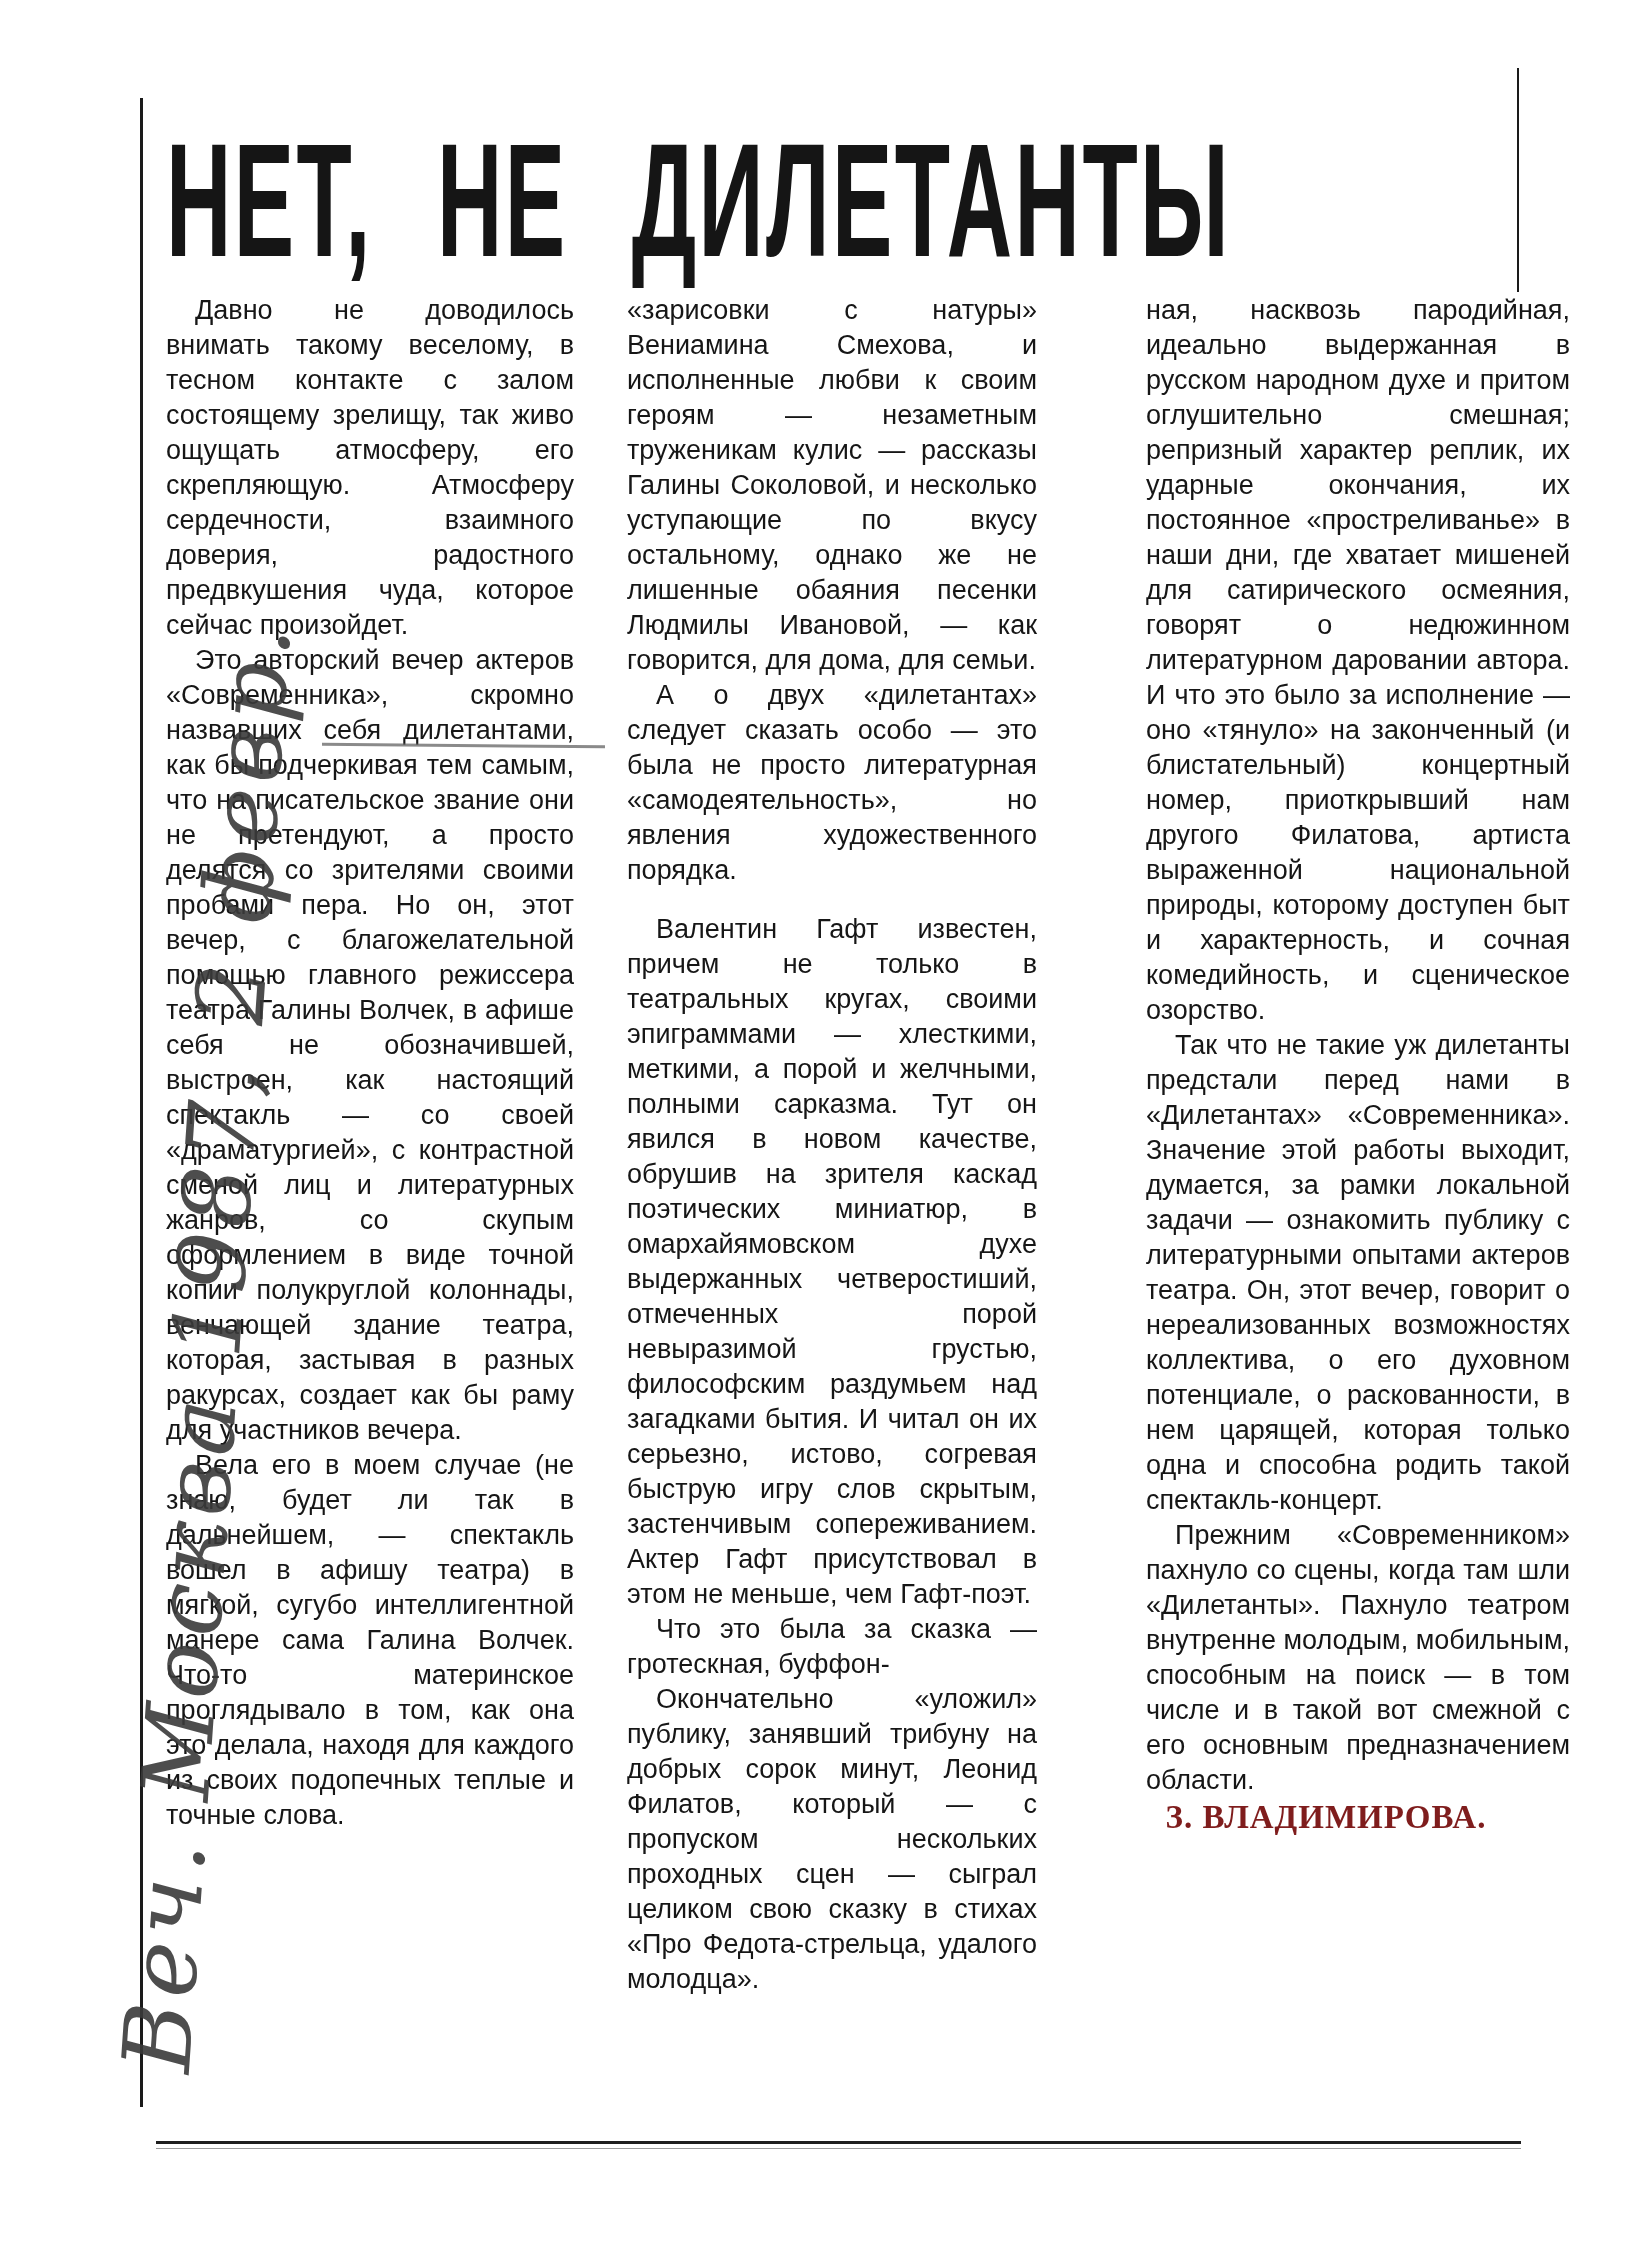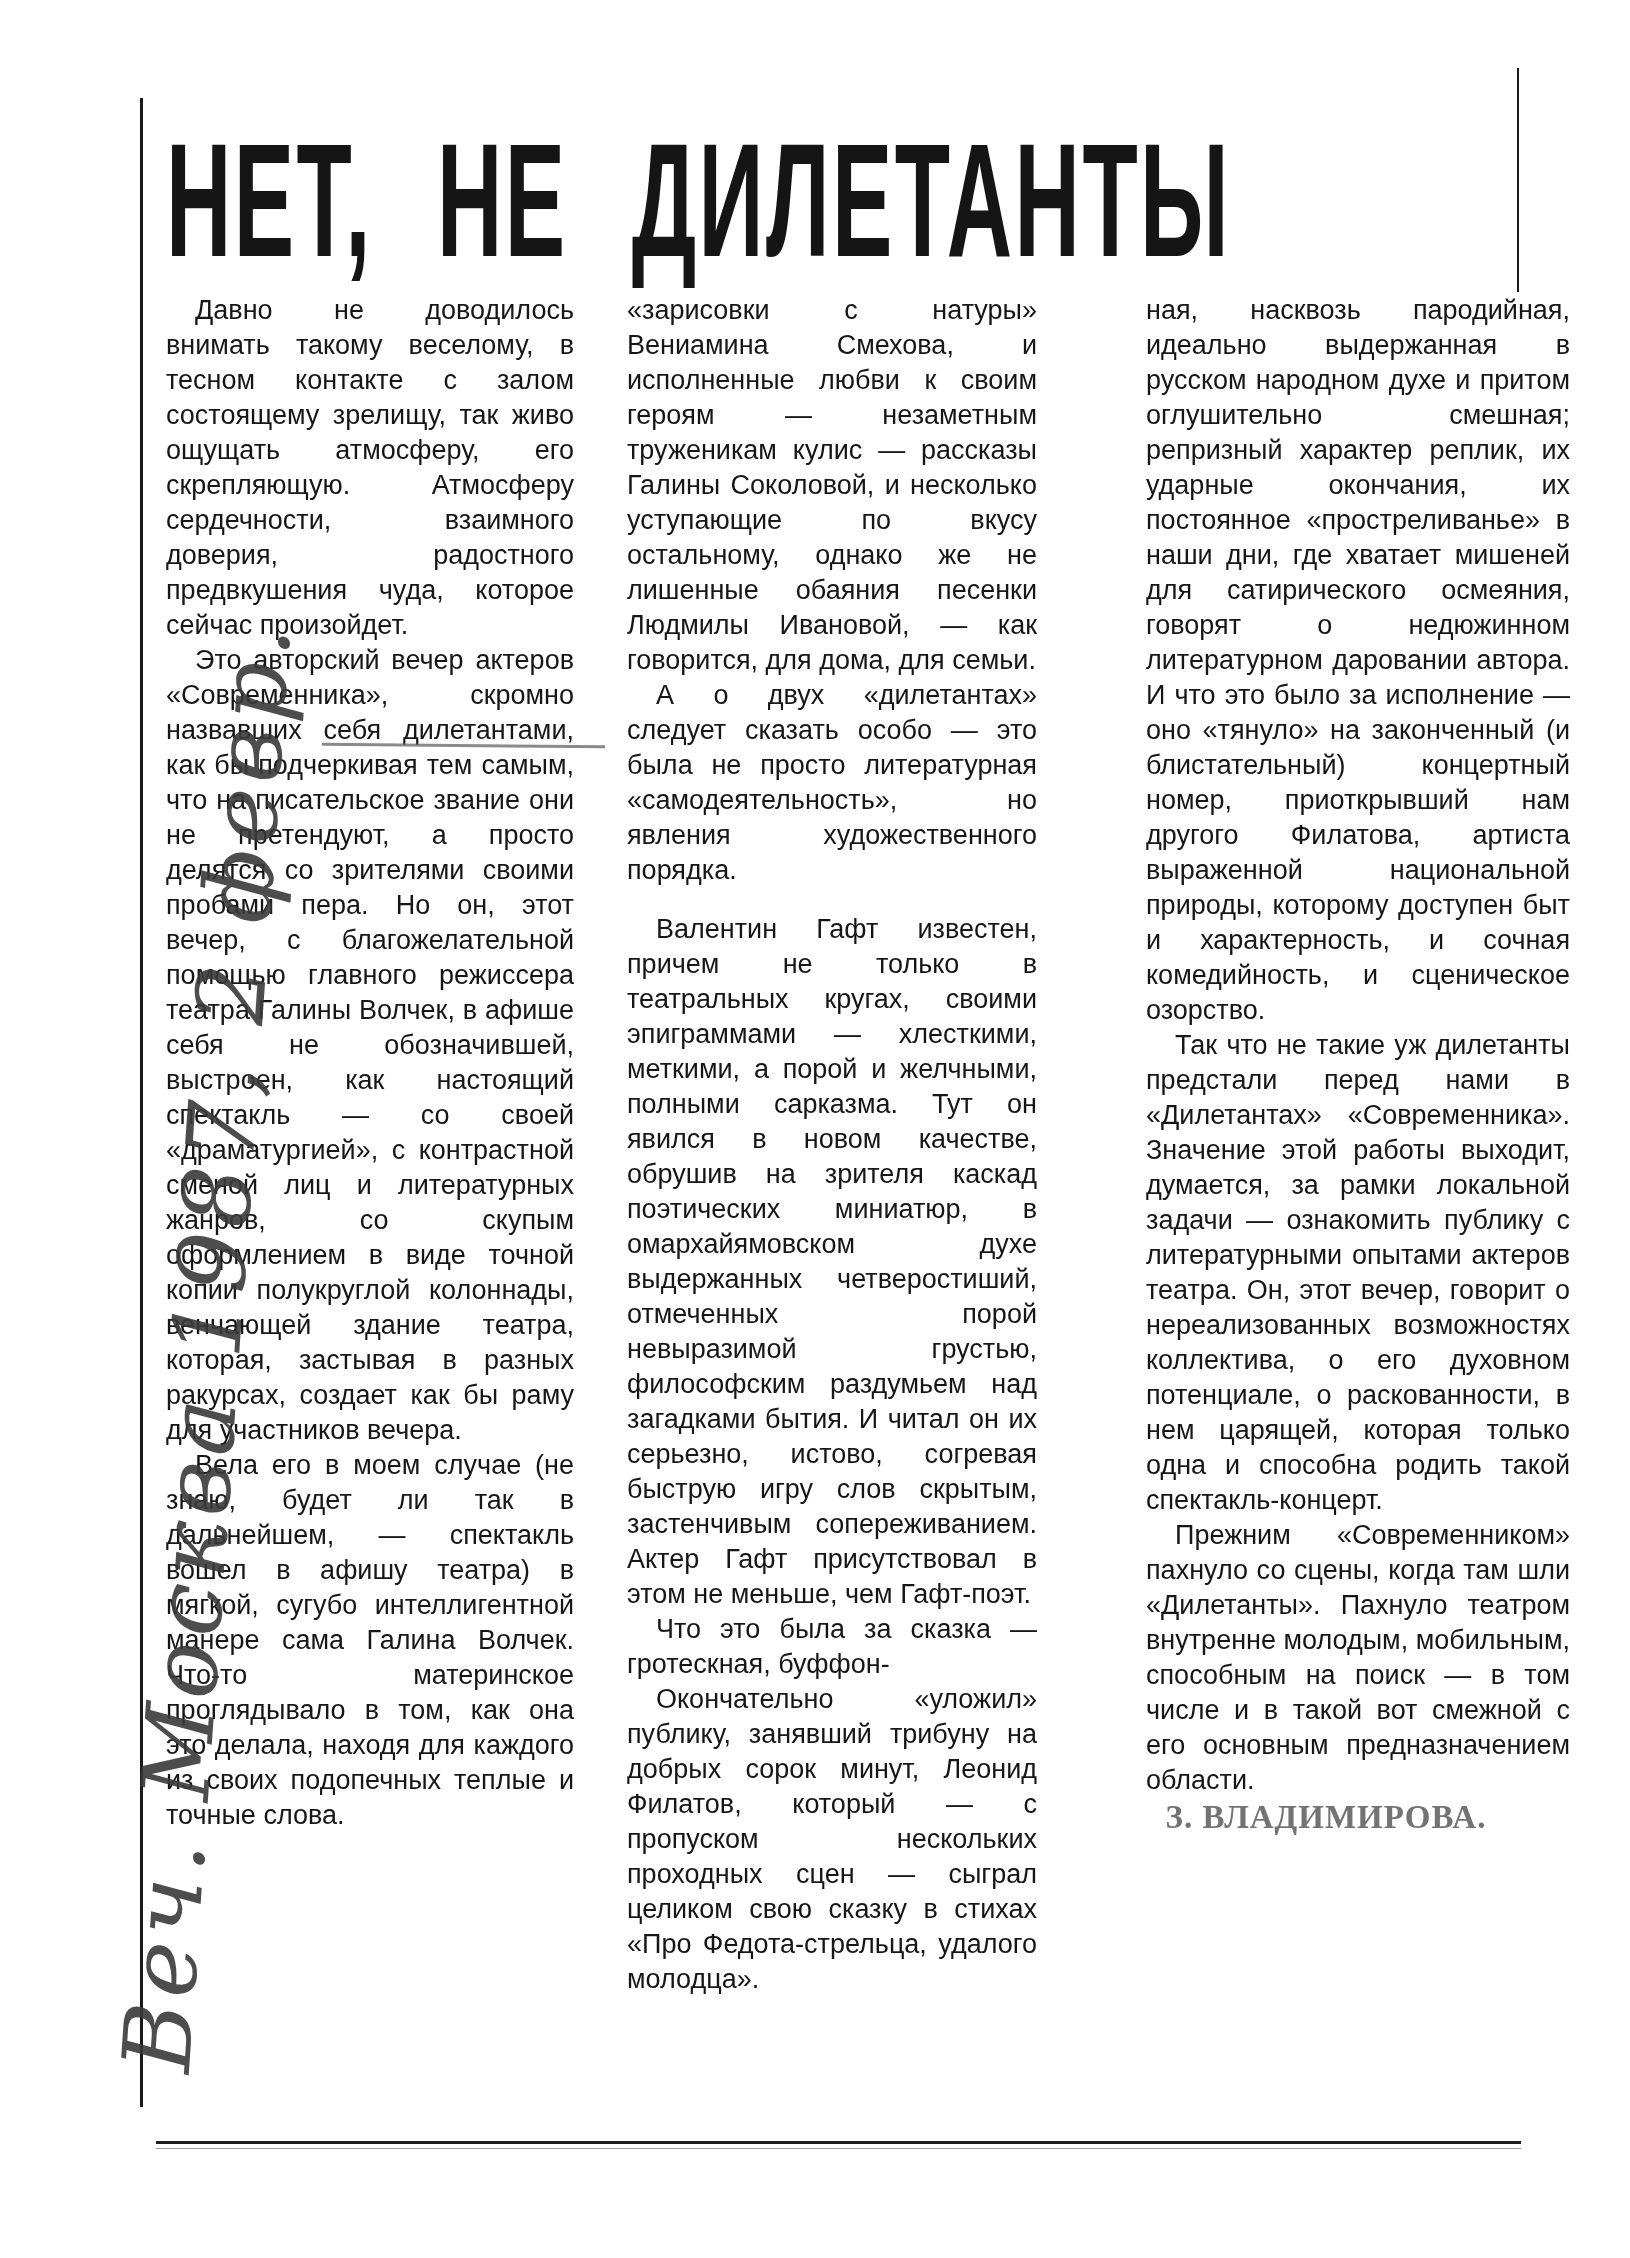--- a/index.html
+++ b/index.html
@@ -66,21 +66,21 @@
       hyphens: manual;
     }
     .column p.no-indent { text-indent: 0; }
     .column p.gap-before { margin-top: 24px; }
     .byline {
       margin: 2px 0 0 19.5px;
       font-family: "Liberation Serif", "DejaVu Serif", serif;
       font-weight: 700;
       font-size: 33px;
       letter-spacing: 1px;
-      color: #737373;
+      color: #7f1d1d;
     }
     .bottom-rule {
       position: absolute;
       left: 156px;
       top: 2141px;
       width: 1365px;
       height: 2.9px;
       background: #1e1e1e;
     }
     .bottom-rule-thin {

